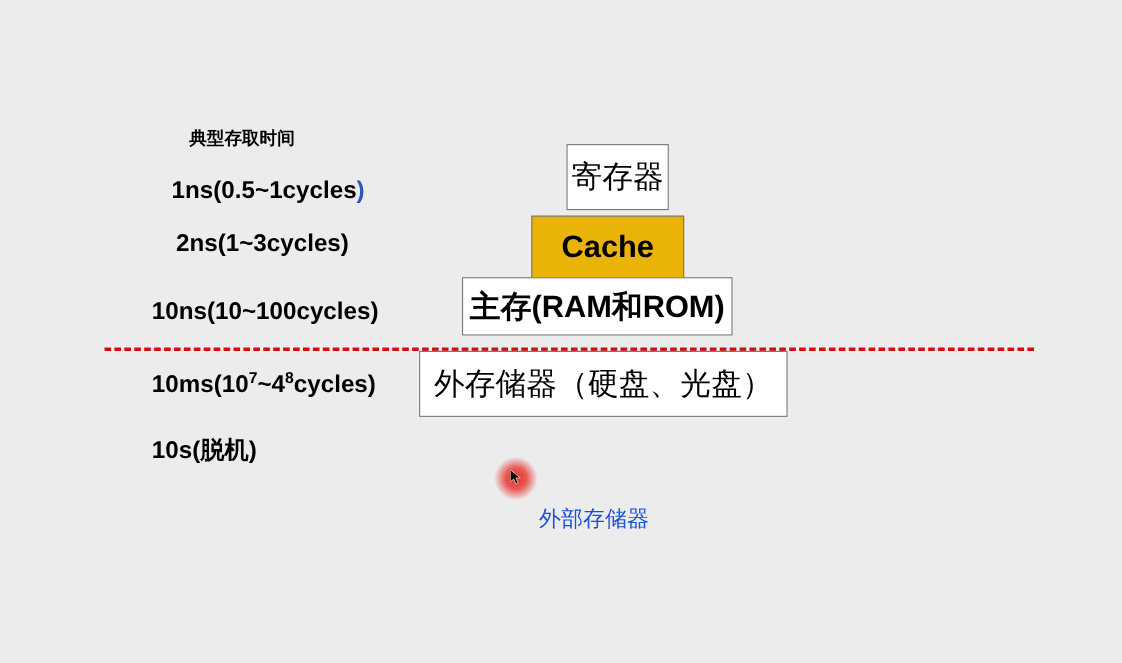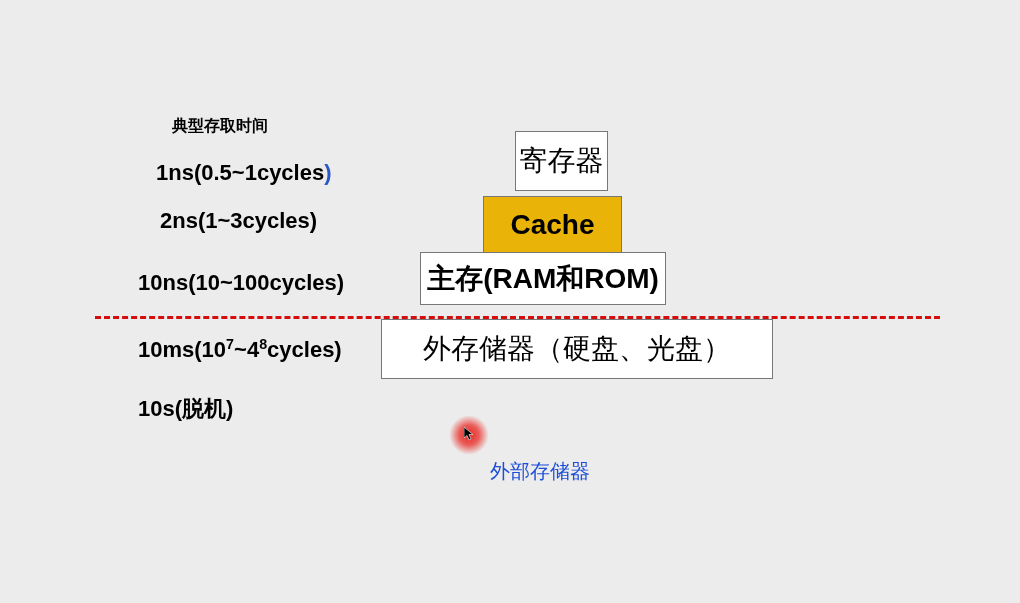--- a/index.html
+++ b/index.html
@@ -44,21 +44,21 @@
       text-align: center;
       display: flex;
       align-items: center;
       justify-content: center;
       font-size: 28px;
       color: #000;
     }
     .box-reg   { left: 515px; top: 131px; width: 93px;  height: 60px; }
     .box-cache { left: 483px; top: 196px; width: 139px; height: 57px; background: #eab308; color:#000; font-weight:700; font-family: Arial, sans-serif; }
     .box-main  { left: 420px; top: 252px; width: 246px; height: 53px; font-weight:700; }
-    .box-ext   { left: 381px; top: 319px; width: 392px; height: 60px; text-align: center; }
+    .box-ext   { left: 381px; top: 319px; width: 335px; height: 60px; text-align: center; }
     .box-back  { left: 334px; top: 378px; width: 444px; height: 63px; }
 
     .divider {
       position: absolute;
       left: 95px;
       right: 80px;
       top: 316px;
       border-top: 3px dashed #d40e0e;
     }
     .footer-label {

